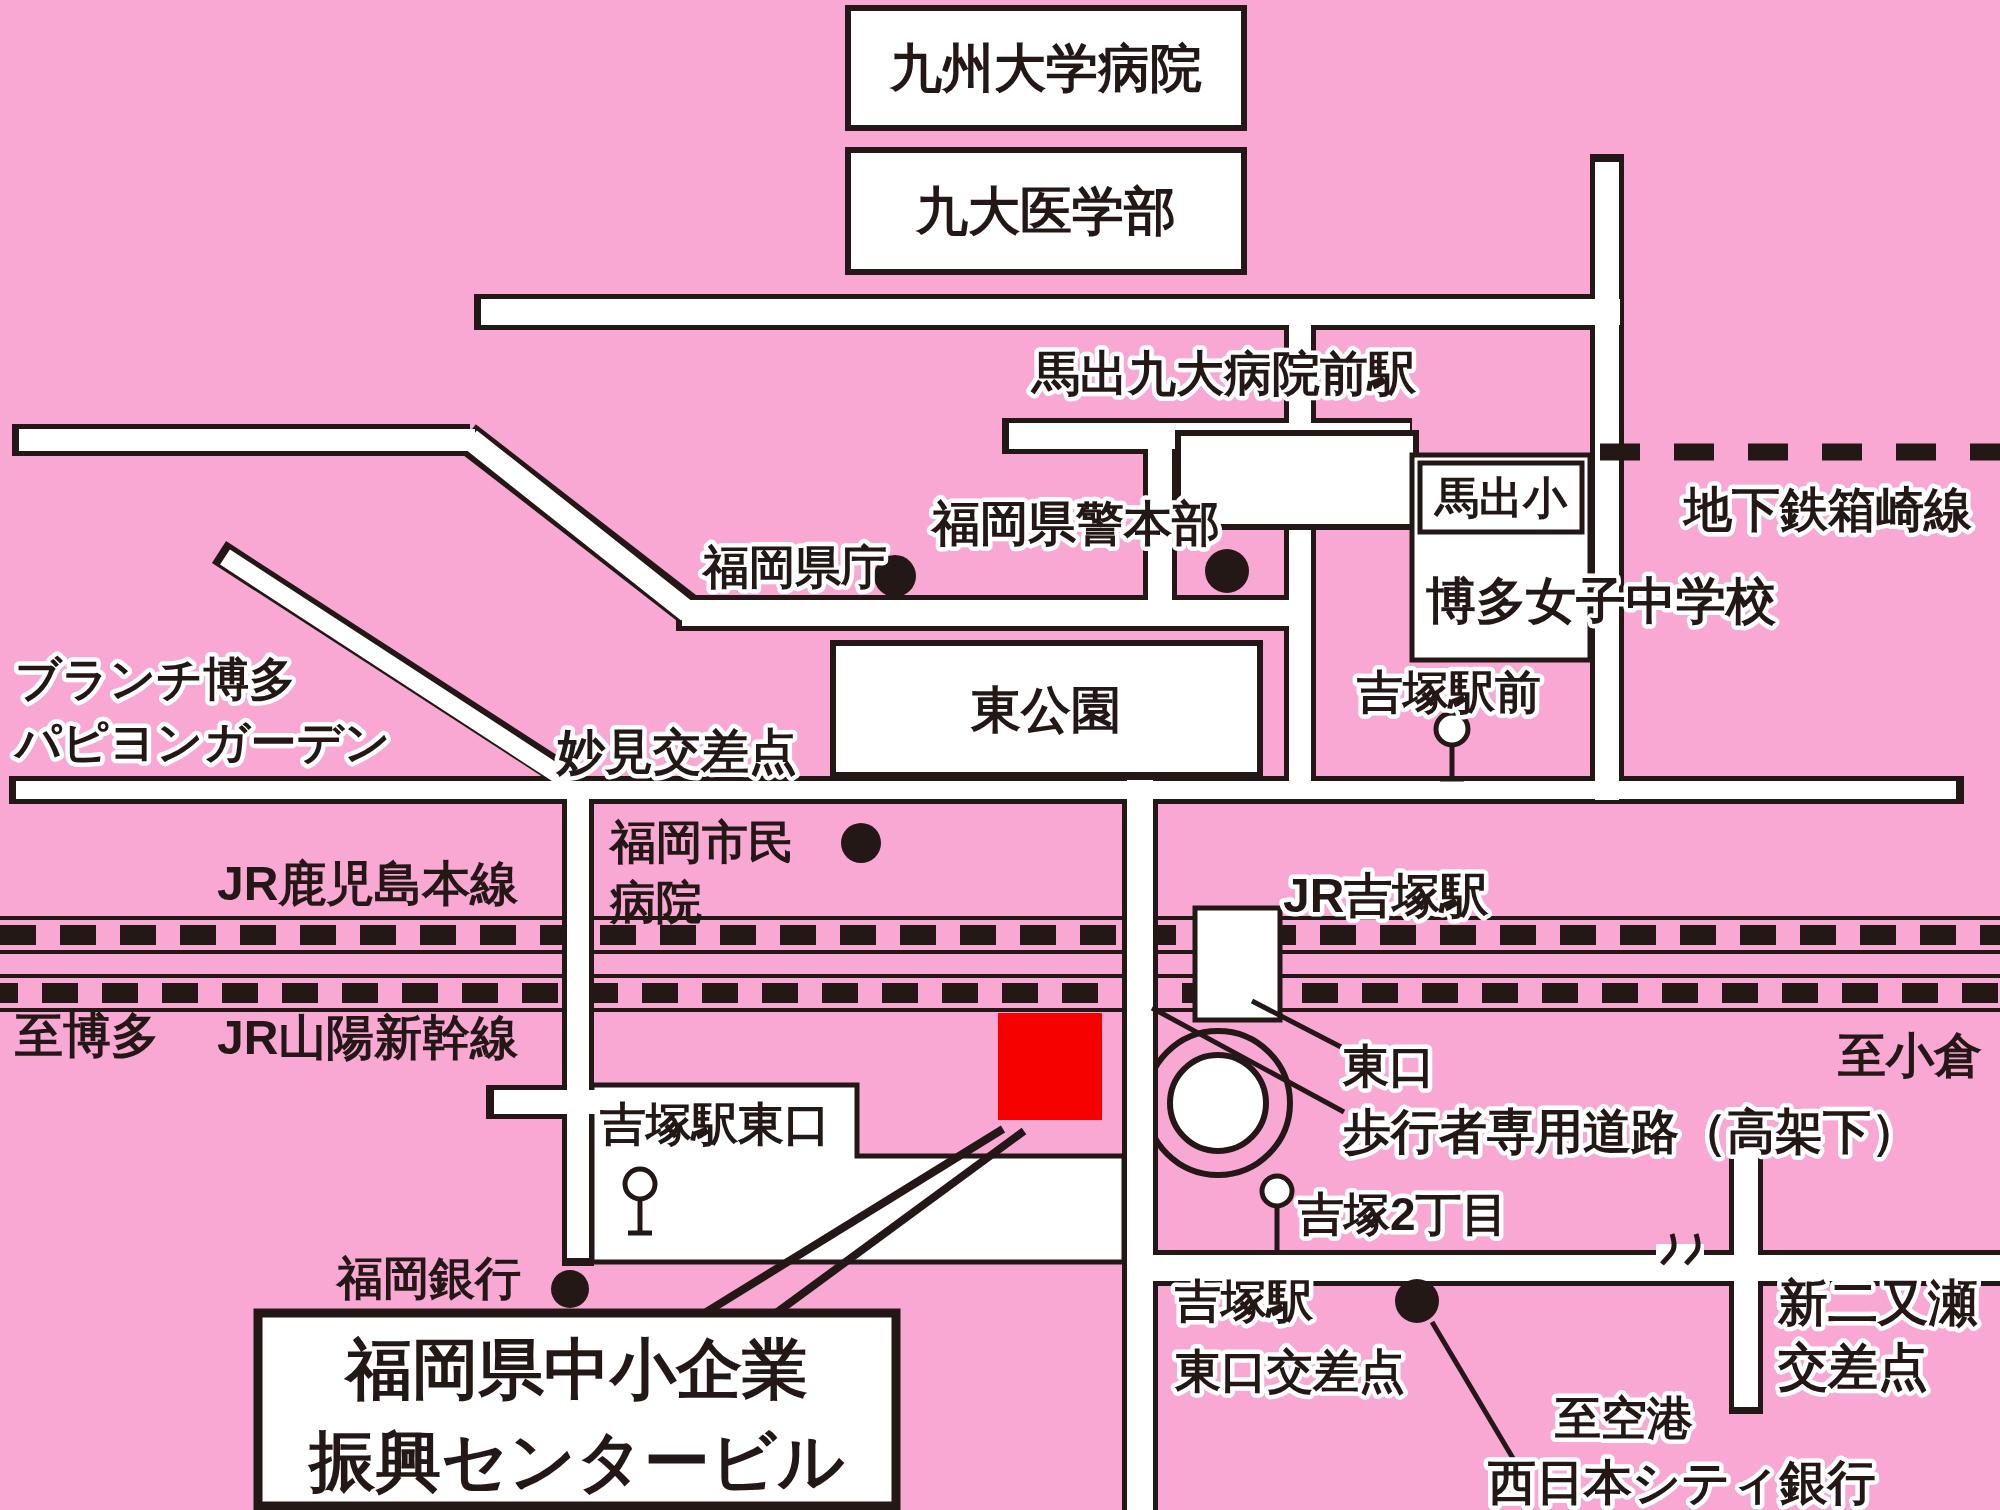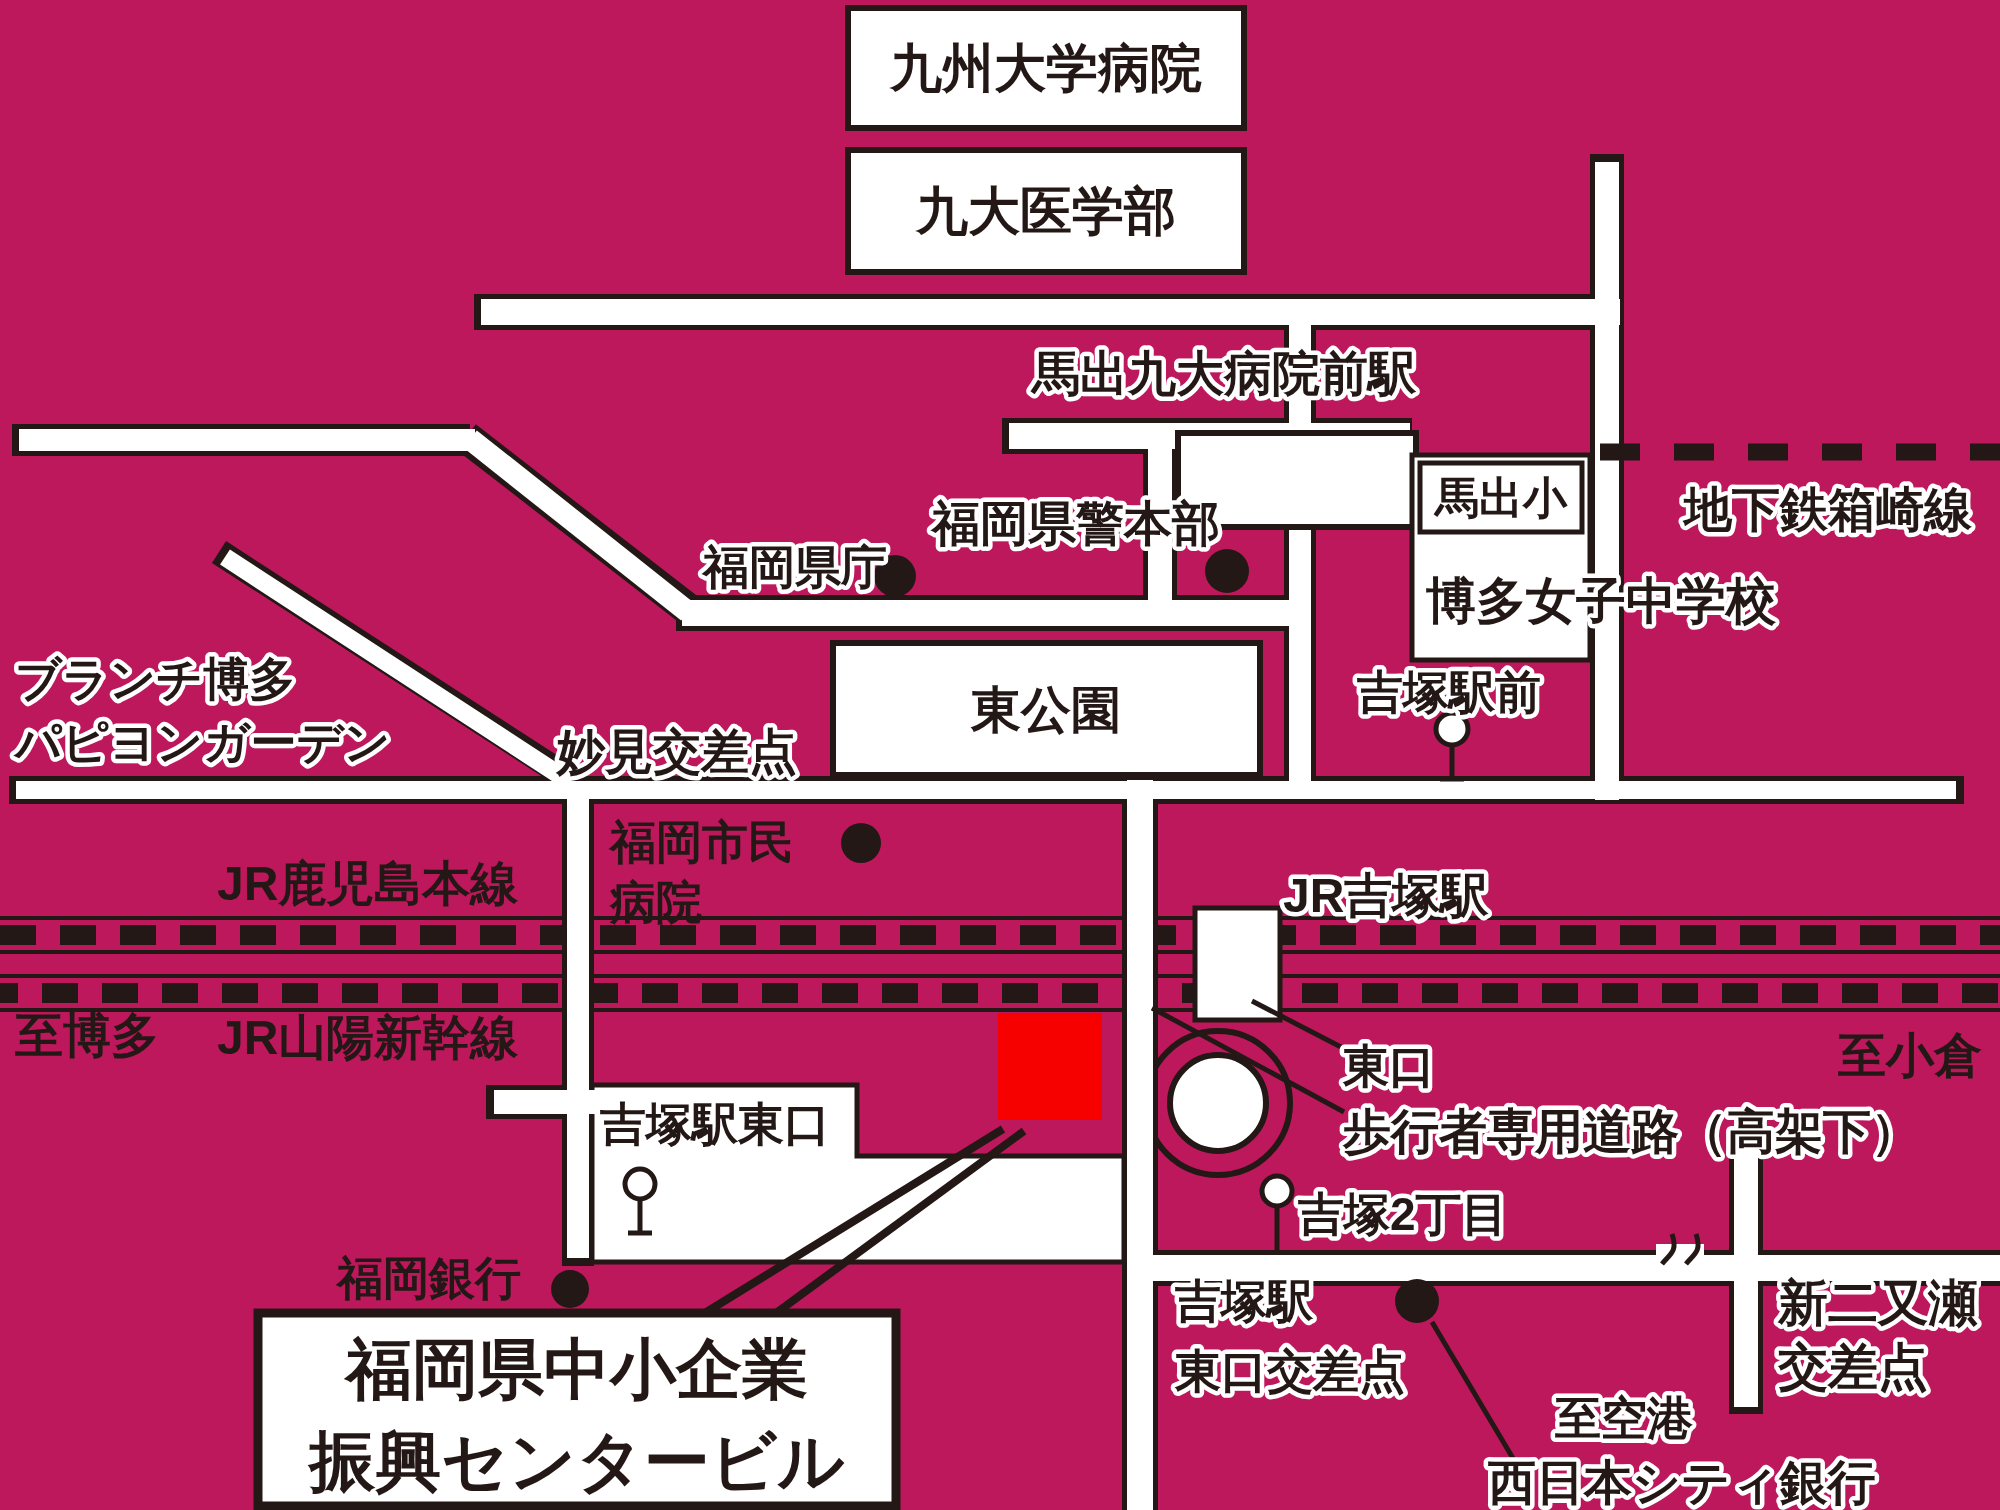--- a/index.html
+++ b/index.html
@@ -1,16 +1,16 @@
 <!DOCTYPE html>
 <html><head>
 <meta charset="utf-8">
 <style>
   html,body{margin:0;padding:0;background:#ffffff;}
-  .map-wrap{width:2000px;height:1510px;position:relative;background:#be185d;}
+  .map-wrap{width:2000px;height:1510px;position:relative;background:#f9a8d4;}
   svg{display:block;}
   text{font-family:"Liberation Sans","DejaVu Sans",sans-serif;font-weight:700;fill:#231815;}
   .halo{paint-order:stroke;stroke:#ffffff;stroke-width:9px;stroke-linejoin:round;}
   .casing{stroke:#231815;fill:none;}
   .roadfill{stroke:#ffffff;fill:none;}
 </style>
 </head>
 <body>
 
 <div class="map-wrap">

